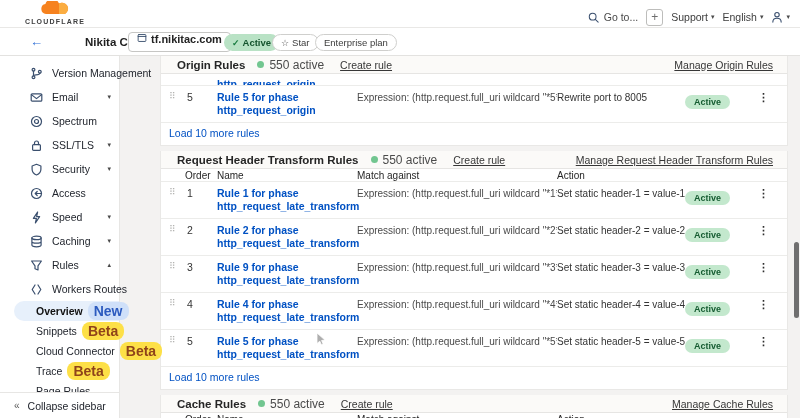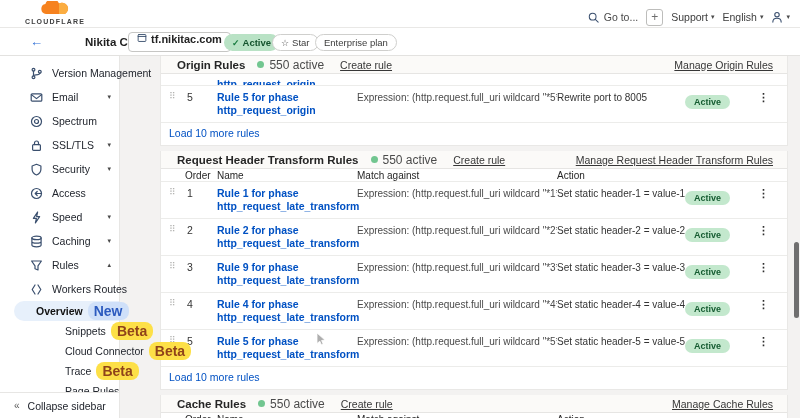--- a/index.html
+++ b/index.html
@@ -28,21 +28,21 @@
   .chk { color:#167a3d; font-size:9px; }
   .star-glyph { font-size:9px; color:#555; }
 
   
   .sidebar { position:absolute; left:0; top:56px; width:120px; height:362px; background:#fff; border-right:1px solid #e7e6e4; z-index:20; }
   .nav { padding-top:5px; }
   .nav-item { height:24px; display:flex; align-items:center; padding-left:30px; gap:9px; font-size:10.5px; color:#22262e;text-align:right; }
   .nav-item .ic { width:13px; height:13px; flex:0 0 13px; display:flex; }
   .nav-item .lbl { white-space:nowrap; }
   .nav-caret { margin-left:auto; margin-right:8px; font-size:7px; color:#4a4a4a; }
-  .sub-item { height:20px; display:flex; align-items:center; padding-left:36px; font-size:10.5px; color:#22262e; gap:5px; white-space:nowrap;margin-left:29px; }
+  .sub-item { height:20px; display:flex; align-items:center; padding-left:36px; font-size:10.5px; color:#22262e; gap:5px; white-space:nowrap; }
   .sub-item.selected { background:#e7f0fb; border-radius:12px 0 0 12px; margin-left:14px; padding-left:22px; font-weight:bold; color:#111; }
   .mini-badge { font-size:14px; padding:1px 6px; border-radius:8px; font-weight:bold; }
   .b-new { background:#cfe0f9; color:#2c5bbf; }
   .b-beta { background:#fde047; color:#8f431a; }
   .collapse-row { position:absolute; left:0; bottom:0; width:119px; height:26px; border-top:1px solid #e7e6e4; background:#fff; display:flex; align-items:center; gap:8px; padding-left:14px; font-size:10.5px; color:#22262e; }
   .collapse-glyph { color:#5a5a5a; font-size:10px; }
 
   
   .main { position:absolute; left:120px; top:56px; width:680px; height:362px; overflow:hidden; }
   .card { background:#fff; margin:0 12px 5px 40px; border:1px solid #e9e8e6; border-top:none; }

